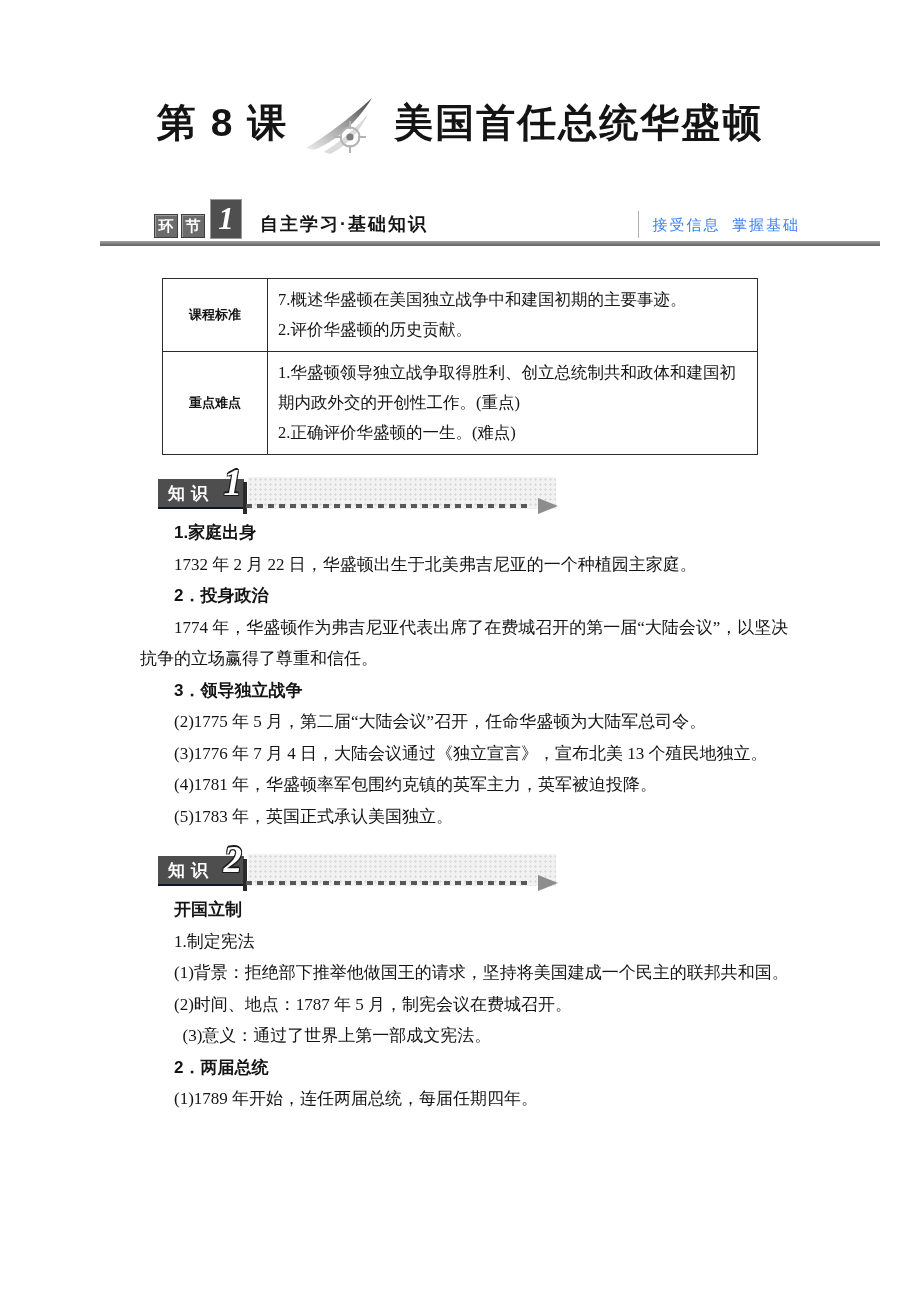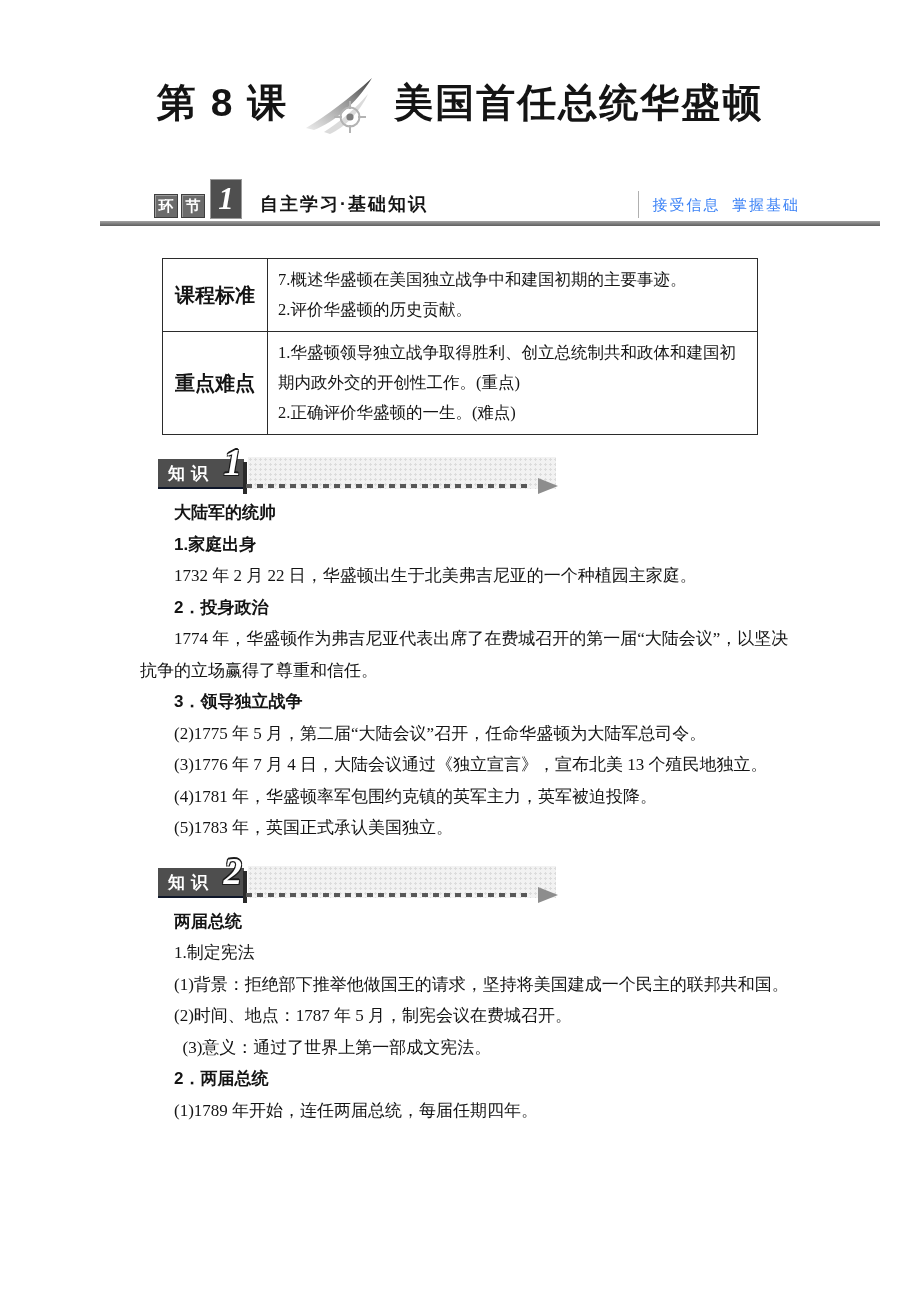--- a/index.html
+++ b/index.html
@@ -1,19 +1,19 @@
 <!DOCTYPE html>
 <html><head>
 <meta charset="utf-8">
 <style>
   html,body { margin:0; padding:0; background:#ffffff; }
   .page {
     position:relative; width:920px; height:1302px; box-sizing:border-box;
     margin:0 auto; background:#ffffff; overflow:hidden;
-    padding:72px 120px 0 140px;
+    padding:92px 120px 0 140px;
     font-family:"Liberation Serif", serif; color:#141414;
   }
 
   
   .title-row { display:flex; align-items:center; justify-content:center; gap:6px; height:62px; margin:0 0 40px -20px; }
   .lesson-no, .lesson-name {
     font-family:"Liberation Sans", sans-serif; font-weight:bold;
     font-size:39px; letter-spacing:2px; white-space:nowrap;
   }
   .title-icon { margin:0 8px -6px 10px; }
@@ -40,21 +40,21 @@
     margin-left:auto; color:#3b82f6; font-size:15px; letter-spacing:2px;
     border-left:1px solid #b0b0b0; padding:5px 0 3px 14px; white-space:nowrap;
   }
   .band-rule { height:5px; margin:3px -80px 0 -40px; background:linear-gradient(#a3a3a3,#5e5e5e); }
 
   
   table.std { border-collapse:collapse; margin:32px 0 0 22px; width:596px; }
   table.std th, table.std td { border:1px solid #2b2b2b; }
   table.std th {
     width:92px; text-align:center; vertical-align:middle;
-    font-family:"Liberation Sans",sans-serif; font-weight:bold; font-size:20px; padding:4px 6px;
+    font-family:"Liberation Sans",sans-serif; font-weight:bold; font-size:13px; padding:4px 6px;
   }
   table.std td { padding:6px 10px; font-size:16.5px; }
   .std-item { line-height:30px; }
 
   
   .kb-row { display:flex; align-items:flex-end; margin:10px 0 8px 18px; height:44px; }
   .kbadge {
     position:relative; display:inline-block; background:#4e4e4e; color:#fff;
     padding:4px 30px 3px 10px; border-bottom:2px solid #0f172a;
     font-family:"Liberation Sans",sans-serif; font-weight:bold; font-size:17px; line-height:21px;
@@ -145,40 +145,39 @@
 
   <div id="sections">
       <div class="ksec">
         <div class="kb-row">
           <span class="kbadge"><span class="kb-label">知识</span><span class="kb-num">1</span></span>
           <span class="dotband">
             <span class="dash"></span>
             <span class="arrowhead"></span>
           </span>
         </div>
-        <div class="blk subhead">大陆军的统帅</div>
         <div class="blk subhead"><span>1.家庭出身</span></div>
         <div class="blk"><span>1732 年 2 月 22 日，华盛顿出生于北美弗吉尼亚的一个</span><span class="u">种植园主</span><span>家庭。</span></div>
         <div class="blk subhead"><span>2．投身政治</span></div>
         <div class="blk"><span>1774 年，华盛顿作为弗吉尼亚代表出席了在</span><span class="u">费城</span><span>召开的第一届“大陆会议”，以坚决抗争的立场赢得了尊重和信任。</span></div>
         <div class="blk subhead"><span>3．领导独立战争</span></div>
         <div class="blk"><span>(2)1775 年 5 月，第二届“大陆会议”召开，任命华盛顿为大陆军总司令。</span></div>
         <div class="blk"><span>(3)1776 年 7 月 4 日，大陆会议通过《</span><span class="u">独立宣言</span><span>》，宣布北美 13 个殖民地独立。</span></div>
         <div class="blk"><span>(4)1781 年，华盛顿率军包围</span><span class="u">约克镇</span><span>的英军主力，英军被迫投降。</span></div>
         <div class="blk"><span>(5)1783 年，英国正式承认美国独立。</span></div>
       </div>
       <div class="ksec">
         <div class="kb-row">
           <span class="kbadge"><span class="kb-label">知识</span><span class="kb-num">2</span></span>
           <span class="dotband">
             <span class="dash"></span>
             <span class="arrowhead"></span>
           </span>
         </div>
-        <div class="blk subhead">两届总统</div>
+        <div class="blk subhead">开国立制</div>
         <div class="blk"><span>1.制定宪法</span></div>
         <div class="blk"><span>(1)背景：拒绝部下推举他做国王的请求，坚持将美国建成一个民主的</span><span class="u">联邦共和国</span><span>。</span></div>
         <div class="blk"><span>(2)时间、地点：1787 年 5 月，制宪会议在</span><span class="u">费城</span><span>召开。</span></div>
         <div class="blk"><span> (3)意义：通过了世界上第一部</span><span class="u">成文</span><span>宪法。</span></div>
         <div class="blk subhead"><span>2．两届总统</span></div>
         <div class="blk"><span>(1)1789 年开始，连任两届总统，每届任期四年。</span></div>
       </div>
     </div>
 
 </div>

